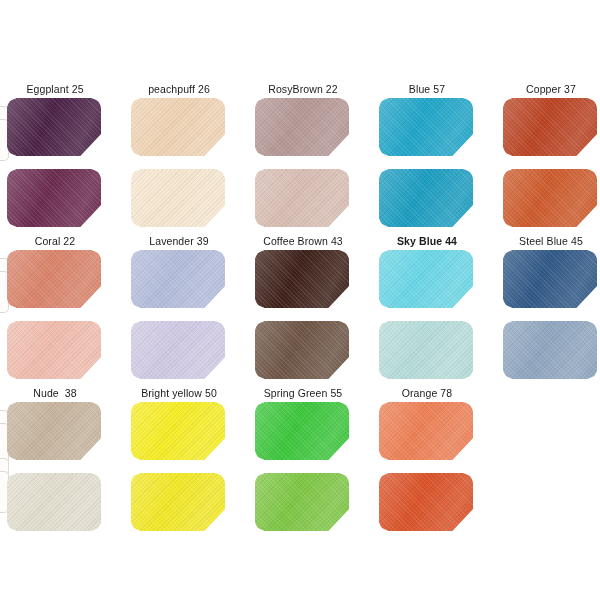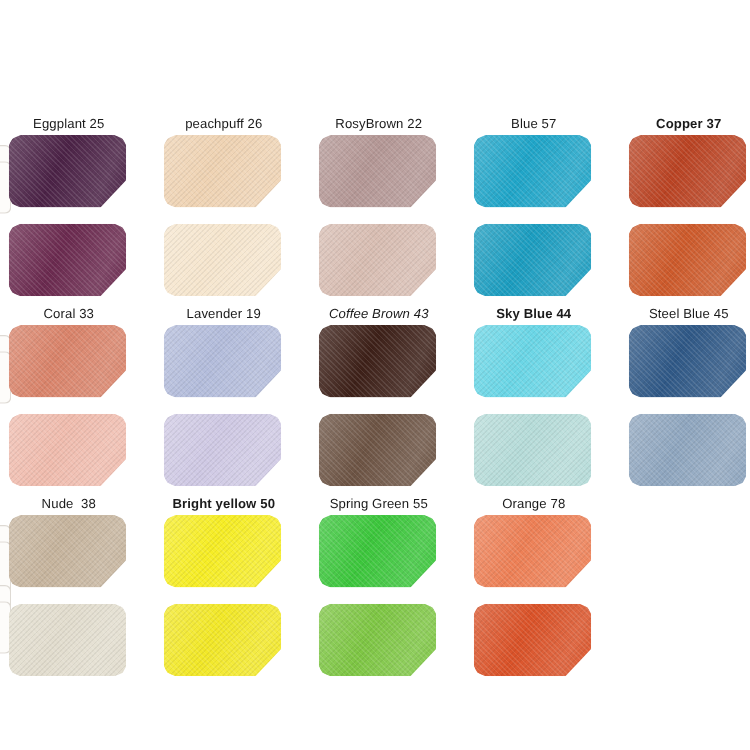--- a/index.html
+++ b/index.html
@@ -13,21 +13,21 @@
     height: 600px;
     position: relative;
     overflow: hidden;
     font-family: "Liberation Sans", "DejaVu Sans", sans-serif;
     -webkit-font-smoothing: antialiased;
   }
 
   #swatch-sheet {
     position: absolute;
     left: 0;
-    top: 13px;
+    top: 3px;
     width: 600px;
     height: 505px;
   }
 
   
   .edge-ghost {
     position: absolute;
     left: -14px;
     width: 22px;
     border: 1px solid #dedad4;
@@ -139,38 +139,38 @@
       <div class="swatch-cell" style="left: 255px;">
         <div class="swatch-label">RosyBrown 22</div>
         <div class="chip chip-top sheen" style="background: rgb(180, 151, 149);"></div>
         <div class="chip chip-bottom sheen" style="background: rgb(216, 189, 178);"></div>
       </div>
       <div class="swatch-cell" style="left: 379px;">
         <div class="swatch-label">Blue 57</div>
         <div class="chip chip-top sheen" style="background: rgb(31, 165, 200);"></div>
         <div class="chip chip-bottom sheen" style="background: rgb(27, 157, 192);"></div>
       </div>
-      <div class="swatch-cell" style="left: 503px; font-weight: bold;">
+      <div class="swatch-cell" style="left: 503px;">
         <div class="swatch-label">Copper 37</div>
         <div class="chip chip-top sheen" style="background: rgb(186, 67, 35);"></div>
         <div class="chip chip-bottom sheen" style="background: rgb(205, 90, 43);"></div>
       </div>
     </div>
     <div class="swatch-row" style="top: 232px;">
       <div class="swatch-cell" style="left: 7px;">
-        <div class="swatch-label">Coral 33</div>
+        <div class="swatch-label">Coral 22</div>
         <div class="chip chip-top sheen" style="background: rgb(217, 131, 106);"></div>
         <div class="chip chip-bottom sheen" style="background: rgb(240, 188, 174);"></div>
       </div>
       <div class="swatch-cell" style="left: 131px;">
-        <div class="swatch-label">Lavender 19</div>
+        <div class="swatch-label">Lavender 39</div>
         <div class="chip chip-top sheen" style="background: rgb(179, 188, 219);"></div>
         <div class="chip chip-bottom sheen" style="background: rgb(207, 201, 228);"></div>
       </div>
-      <div class="swatch-cell" style="left: 255px; font-style: italic;">
+      <div class="swatch-cell" style="left: 255px;">
         <div class="swatch-label">Coffee Brown 43</div>
         <div class="chip chip-top sheen" style="background: rgb(61, 32, 24);"></div>
         <div class="chip chip-bottom sheen" style="background: rgb(109, 84, 68);"></div>
       </div>
       <div class="swatch-cell" style="left: 379px; font-weight: bold;">
         <div class="swatch-label">Sky Blue 44</div>
         <div class="chip chip-top sheen" style="background: rgb(106, 214, 230);"></div>
         <div class="chip chip-bottom sheen plain" style="background: rgb(182, 220, 217);"></div>
       </div>
       <div class="swatch-cell" style="left: 503px;">
@@ -178,21 +178,21 @@
         <div class="chip chip-top sheen" style="background: rgb(47, 88, 134);"></div>
         <div class="chip chip-bottom sheen plain" style="background: rgb(143, 166, 191);"></div>
       </div>
     </div>
     <div class="swatch-row" style="top: 384px;">
       <div class="swatch-cell" style="left: 7px;">
         <div class="swatch-label">Nude  38</div>
         <div class="chip chip-top sheen" style="background: rgb(198, 180, 157);"></div>
         <div class="chip chip-bottom sheen plain" style="background: rgb(226, 221, 206);"></div>
       </div>
-      <div class="swatch-cell" style="left: 131px; font-weight: bold;">
+      <div class="swatch-cell" style="left: 131px;">
         <div class="swatch-label">Bright yellow 50</div>
         <div class="chip chip-top sheen" style="background: rgb(246, 237, 36);"></div>
         <div class="chip chip-bottom sheen" style="background: rgb(242, 232, 39);"></div>
       </div>
       <div class="swatch-cell" style="left: 255px;">
         <div class="swatch-label">Spring Green 55</div>
         <div class="chip chip-top sheen" style="background: rgb(60, 198, 60);"></div>
         <div class="chip chip-bottom sheen" style="background: rgb(126, 198, 68);"></div>
       </div>
       <div class="swatch-cell" style="left: 379px;">

